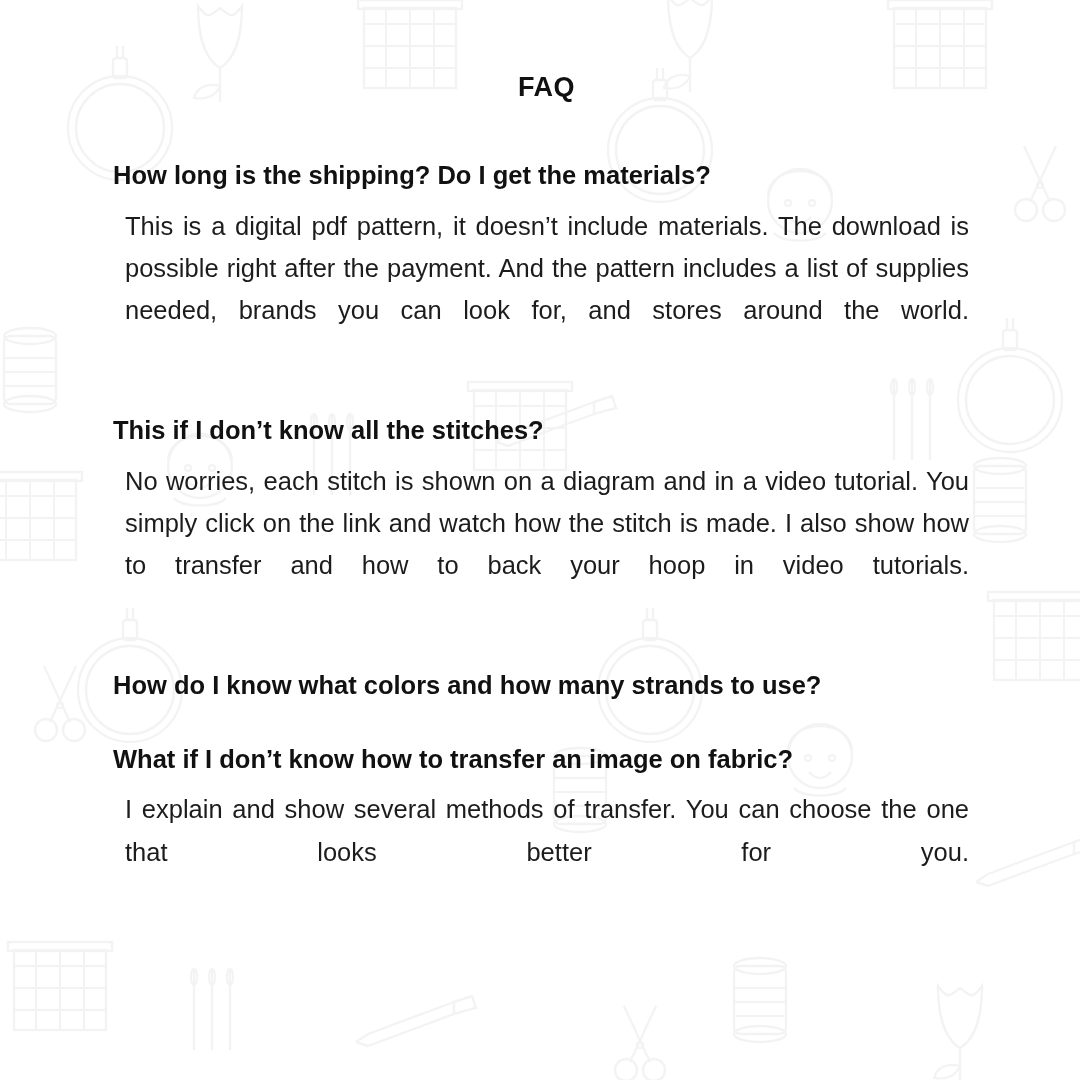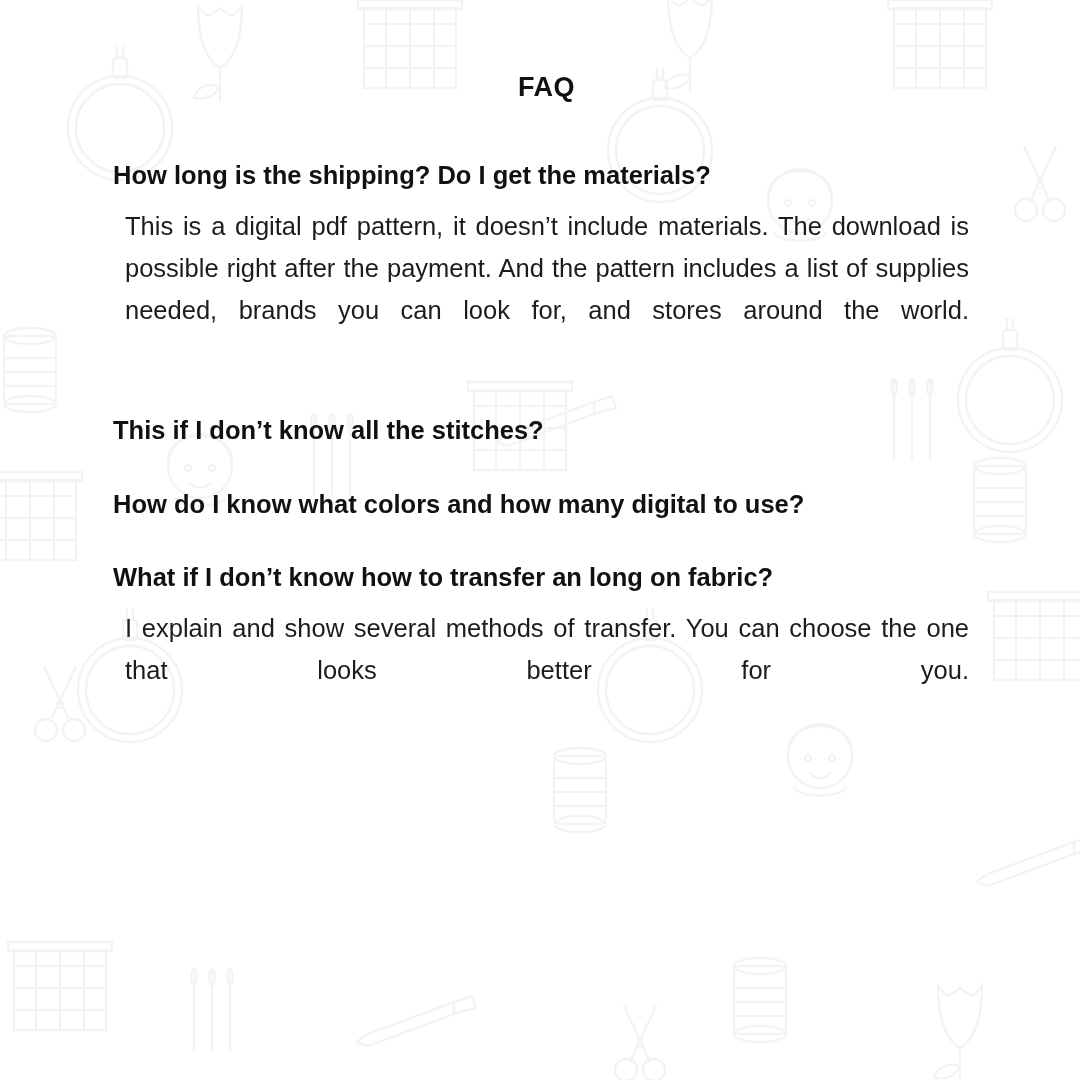--- a/index.html
+++ b/index.html
@@ -192,25 +192,26 @@
 
   <div class="faq-list">
 
     <section class="faq-item">
       <h2 class="faq-question">How long is the shipping? Do I get the materials?</h2>
       <p class="faq-answer">This is a digital pdf pattern, it doesn’t include materials. The download is possible right after the payment. And the pattern includes a list of supplies needed, brands you can look for, and stores around the world.</p>
     </section>
 
     <section class="faq-item">
       <h2 class="faq-question">This if I don’t know all the stitches?</h2>
-    </section>
-
-    <section class="faq-item">
-      <h2 class="faq-question">How do I know what colors and how many digital to use?</h2>
-    </section>
-
-    <section class="faq-item">
-      <h2 class="faq-question">What if I don’t know how to transfer an long on fabric?</h2>
+      <p class="faq-answer">No worries, each stitch is shown on a diagram and in a video tutorial. You simply click on the link and watch how the stitch is made. I also show how to transfer and how to back your hoop in video tutorials.</p>
+    </section>
+
+    <section class="faq-item">
+      <h2 class="faq-question">How do I know what colors and how many strands to use?</h2>
+    </section>
+
+    <section class="faq-item">
+      <h2 class="faq-question">What if I don’t know how to transfer an image on fabric?</h2>
       <p class="faq-answer">I explain and show several methods of transfer. You can choose the one that looks better for you.</p>
     </section>
 
   </div>
 </div>
 
 </body></html>

